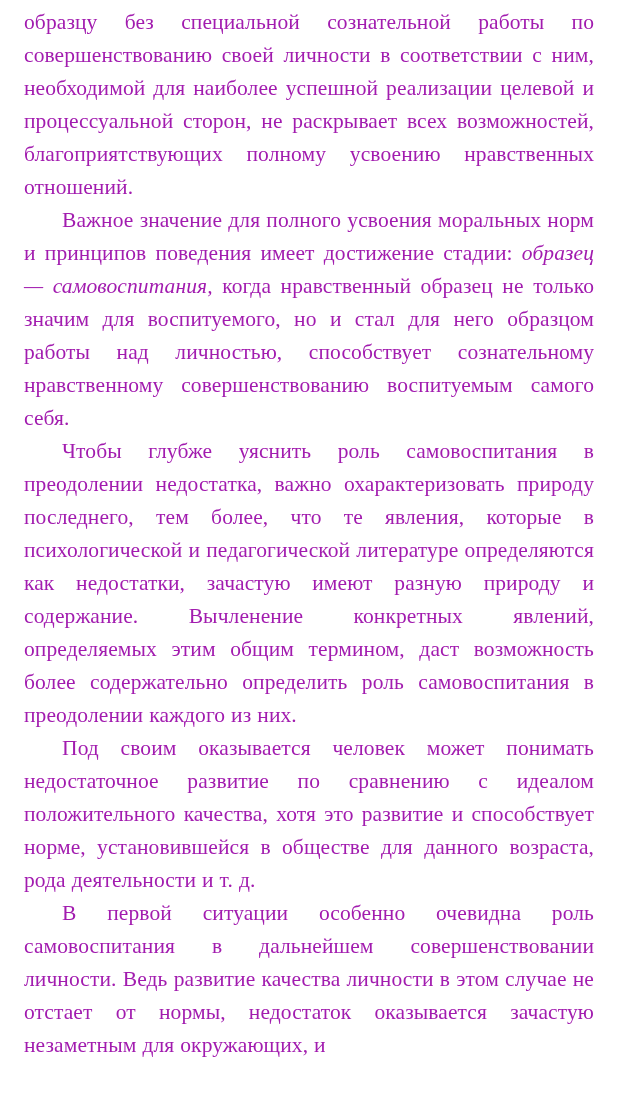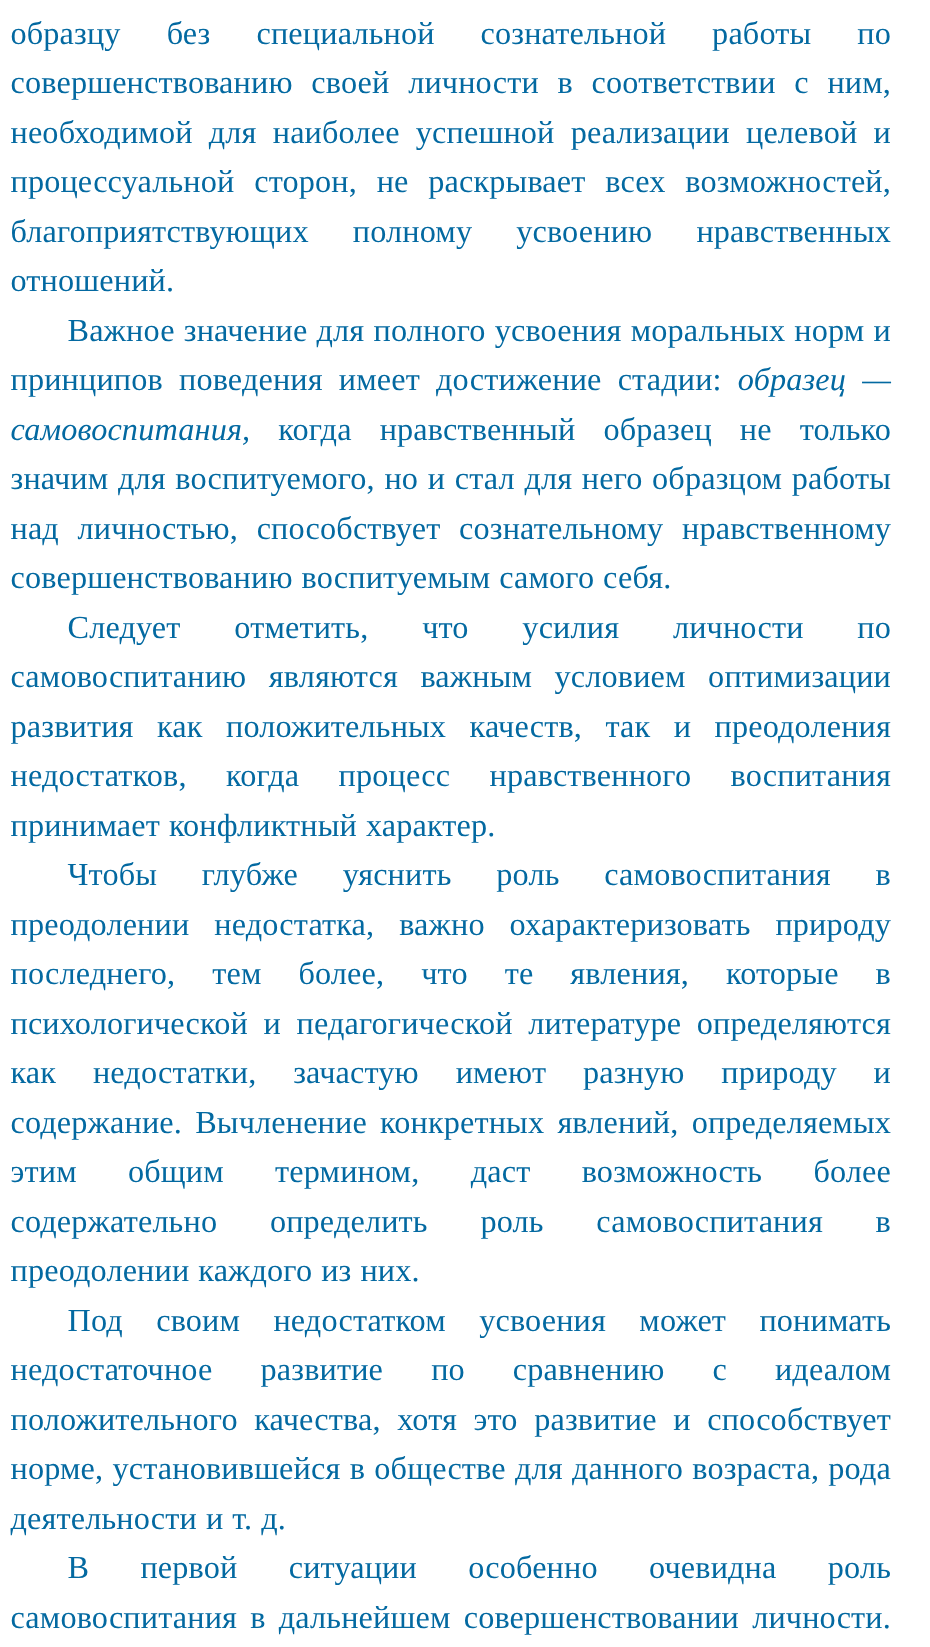--- a/index.html
+++ b/index.html
@@ -10,22 +10,22 @@
   body {
     width: 620px;
     height: 1098px;
     overflow: hidden;
     font-family: "Liberation Serif", serif;
   }
   .page {
     box-sizing: border-box;
     width: 604px;
     height: 1098px;
-    padding: 6px 10px 0 7px;
-    color: #0369a1;
+    padding: 6px 10px 0 24px;
+    color: #a21caf;
   }
   .para {
     margin: 0;
     font-size: 21.5px;
     line-height: 33.0px;
     text-align: justify;
     text-justify: inter-word;
     letter-spacing: 0.1px;
     word-spacing: 0.5px;
   }
@@ -35,17 +35,16 @@
   .italic {
     font-style: italic;
   }
 </style>
 </head>
 <body>
 
 <div class="page">
   <p class="para">образцу без специальной сознательной работы по совершенствованию своей личности в соответствии с ним, необходимой для наиболее успешной реализации целевой и процессуальной сторон, не раскрывает всех возможностей, благоприятствующих полному усвоению нравственных отношений.</p>
   <p class="para indent"><span>Важное значение для полного усвоения моральных норм и принципов поведения имеет достижение стадии: </span><span class="italic">образец — самовоспитания,</span><span> когда нравственный образец не только значим для воспитуемого, но и стал для него образцом работы над личностью, способствует сознательному нравственному совершенствованию воспитуемым самого себя.</span></p>
-  <p class="para indent">Следует отметить, что усилия личности по самовоспитанию являются важным условием оптимизации развития как положительных качеств, так и преодоления недостатков, когда процесс нравственного воспитания принимает конфликтный характер.</p>
   <p class="para indent">Чтобы глубже уяснить роль самовоспитания в преодолении недостатка, важно охарактеризовать природу последнего, тем более, что те явления, которые в психологической и педагогической литературе определяются как недостатки, зачастую имеют разную природу и содержание. Вычленение конкретных явлений, определяемых этим общим термином, даст возможность более содержательно определить роль самовоспитания в преодолении каждого из них.</p>
-  <p class="para indent">Под своим недостатком усвоения может понимать недостаточное развитие по сравнению с идеалом положительного качества, хотя это развитие и способствует норме, установившейся в обществе для данного возраста, рода деятельности и т. д.</p>
+  <p class="para indent">Под своим оказывается человек может понимать недостаточное развитие по сравнению с идеалом положительного качества, хотя это развитие и способствует норме, установившейся в обществе для данного возраста, рода деятельности и т. д.</p>
   <p class="para indent">В первой ситуации особенно очевидна роль самовоспитания в дальнейшем совершенствовании личности. Ведь развитие качества личности в этом случае не отстает от нормы, недостаток оказывается зачастую незаметным для окружающих, и</p>
 </div>
 
 </body></html>

